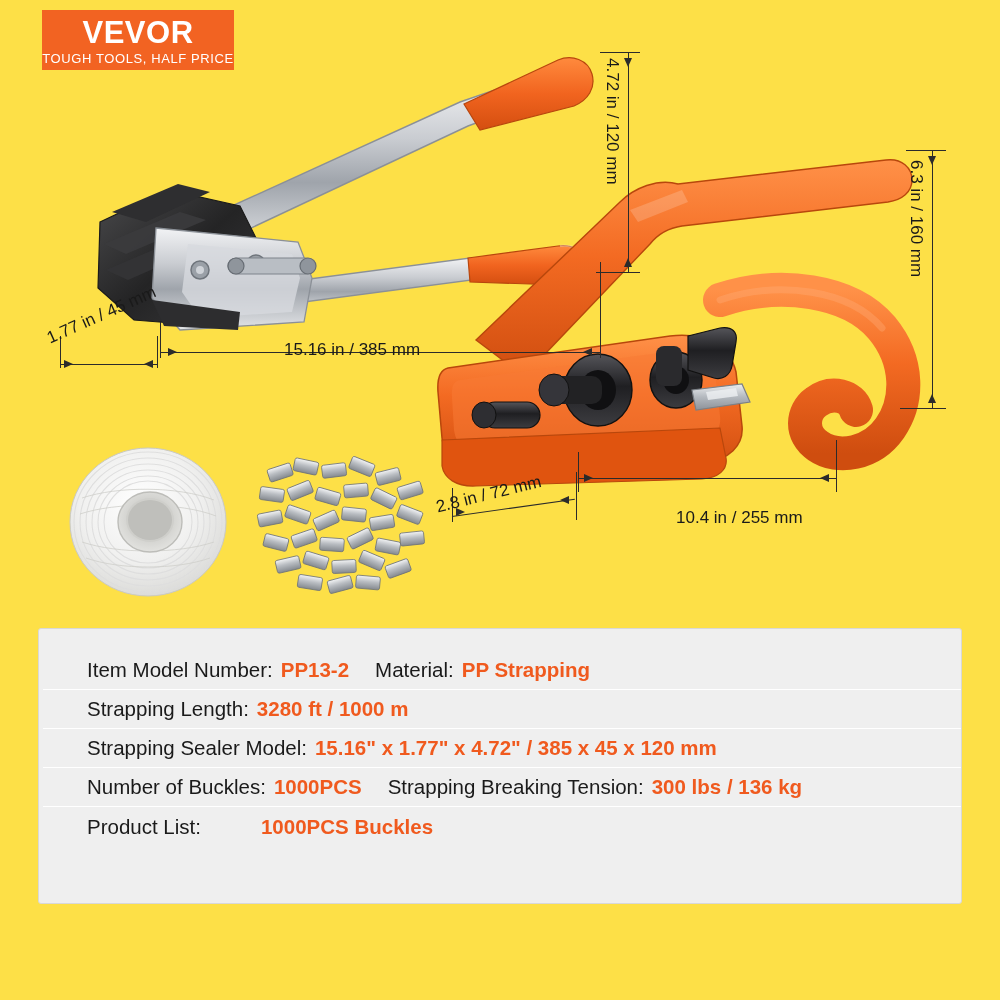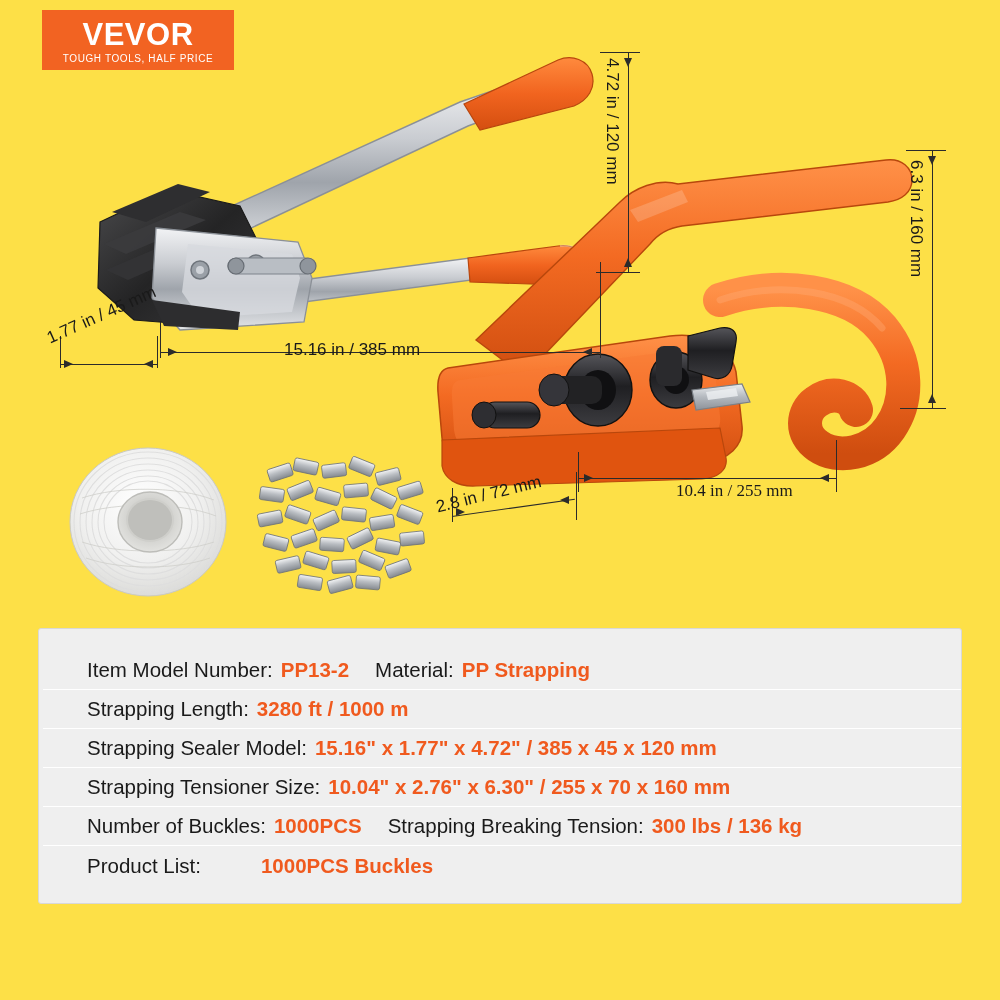--- a/index.html
+++ b/index.html
@@ -30,21 +30,21 @@
   }
   .logo-word {
     color: #ffffff;
     font-weight: bold;
     font-size: 31px;
     letter-spacing: 0.5px;
     line-height: 1;
   }
   .logo-tag {
     color: #ffffff;
-    font-size: 10px;
+    font-size: 13px;
     letter-spacing: 0.6px;
     margin-top: 4px;
     line-height: 1;
   }
 
   
   .dim {
     position: absolute;
     color: #1a1a1a;
     font-size: 17px;
@@ -322,21 +322,21 @@
   <div class="tick-h" style="left:900px; top:408px; width:46px;"></div>
   <div class="arrow down" style="left:928px; top:156px;"></div>
   <div class="arrow up" style="left:928px; top:394px;"></div>
   <div class="dim rot" style="left:926px; top:160px; transform:rotate(90deg);">6.3 in / 160 mm</div>
 
   <div class="rule-h" style="left:578px; top:478px; width:258px;"></div>
   <div class="tick-v" style="left:578px; top:452px; height:40px;"></div>
   <div class="tick-v" style="left:836px; top:440px; height:52px;"></div>
   <div class="arrow right" style="left:584px; top:474px;"></div>
   <div class="arrow left" style="left:820px; top:474px;"></div>
-  <div class="dim" style="left:676px; top:481px;font-family:Liberation Serif, serif;">10.4 in / 255 mm</div>
+  <div class="dim" style="left:676px; top:508px;">10.4 in / 255 mm</div>
 
   <div class="rule-h" style="left:452px; top:516px; width:124px; transform:rotate(-8deg); transform-origin:left center;"></div>
   <div class="tick-v" style="left:452px; top:488px; height:34px;"></div>
   <div class="tick-v" style="left:576px; top:472px; height:48px;"></div>
   <div class="arrow right" style="left:456px; top:508px;"></div>
   <div class="arrow left" style="left:560px; top:496px;"></div>
   <div class="dim" style="left:434px; top:498px; transform:rotate(-14deg); transform-origin:left top;">2.8 in / 72 mm</div>
 
   <div class="spec-panel">
 
@@ -360,26 +360,20 @@
       <span class="spec-gap"></span>
     </div>
 
     <div class="spec-row">
       <span class="spec-seg">
         <span class="spec-label">Strapping Sealer Model:</span>
         <span class="spec-value">15.16" x 1.77" x 4.72" / 385 x 45 x 120 mm</span>
       </span>
     </div>
 
-    <div class="spec-row">
-      <span class="spec-seg">
-        <span class="spec-label">Strapping Tensioner Size:</span>
-        <span class="spec-value">10.04" x 2.76" x 6.30" / 255 x 70 x 160 mm</span>
-      </span>
-    </div>
 
     <div class="spec-row">
       <span class="spec-seg">
         <span class="spec-label">Number of Buckles:</span>
         <span class="spec-value">1000PCS</span>
       </span>
       <span class="spec-gap"></span>
       <span class="spec-seg">
         <span class="spec-label">Strapping Breaking Tension:</span>
         <span class="spec-value">300 lbs / 136 kg</span>

